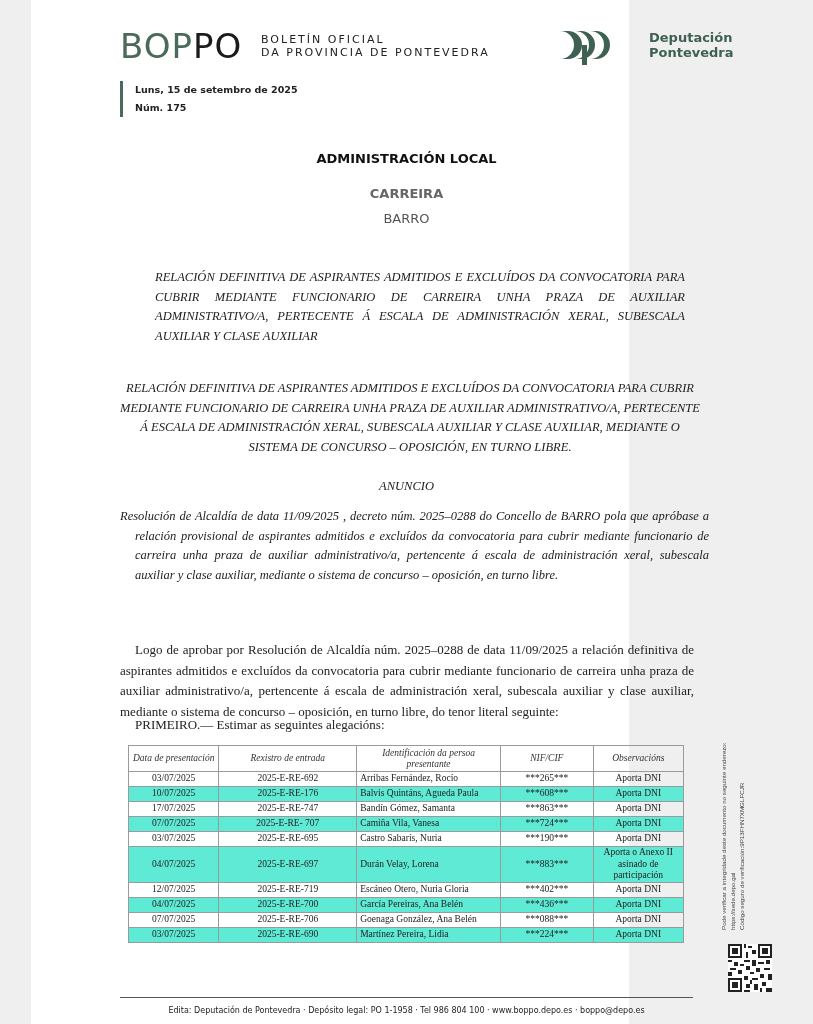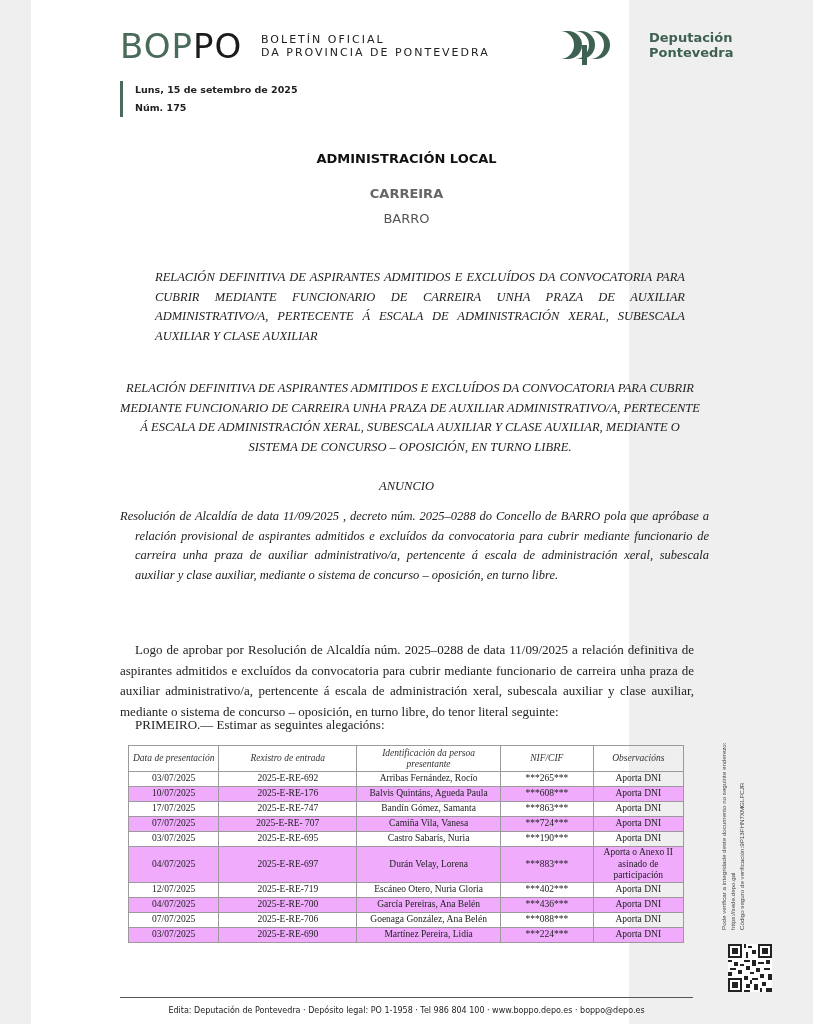--- a/index.html
+++ b/index.html
@@ -97,22 +97,22 @@
     border-collapse: collapse; font-size: 9.5px; color: #222;
   }
   table.alleg th, table.alleg td {
     border: 1px solid #9a9a9a; padding: 0 3px; height: 14px; line-height: 11.5px;
   }
   table.alleg th {
     font-style: italic; font-weight: normal; text-align: center; color: #333;
     height: 25px; line-height: 11px;
   }
   table.alleg td.c { text-align: center; }
-  table.alleg td.l { text-align: center; }
-  table.alleg tr.shade td { background: #f0abfc; }
+  table.alleg td.l { text-align: left; }
+  table.alleg tr.shade td { background: #5eead4; }
   table.alleg tr.tall td { height: 33px; }
   table.alleg col.c1 { width: 88px; }
   table.alleg col.c2 { width: 134px; }
   table.alleg col.c3 { width: 140px; }
   table.alleg col.c4 { width: 90px; }
   table.alleg col.c5 { width: 88px; }
   
   .verify {
     position: absolute; left: 688px; top: 930px; width: 230px;
     transform: rotate(-90deg); transform-origin: 0 0;

